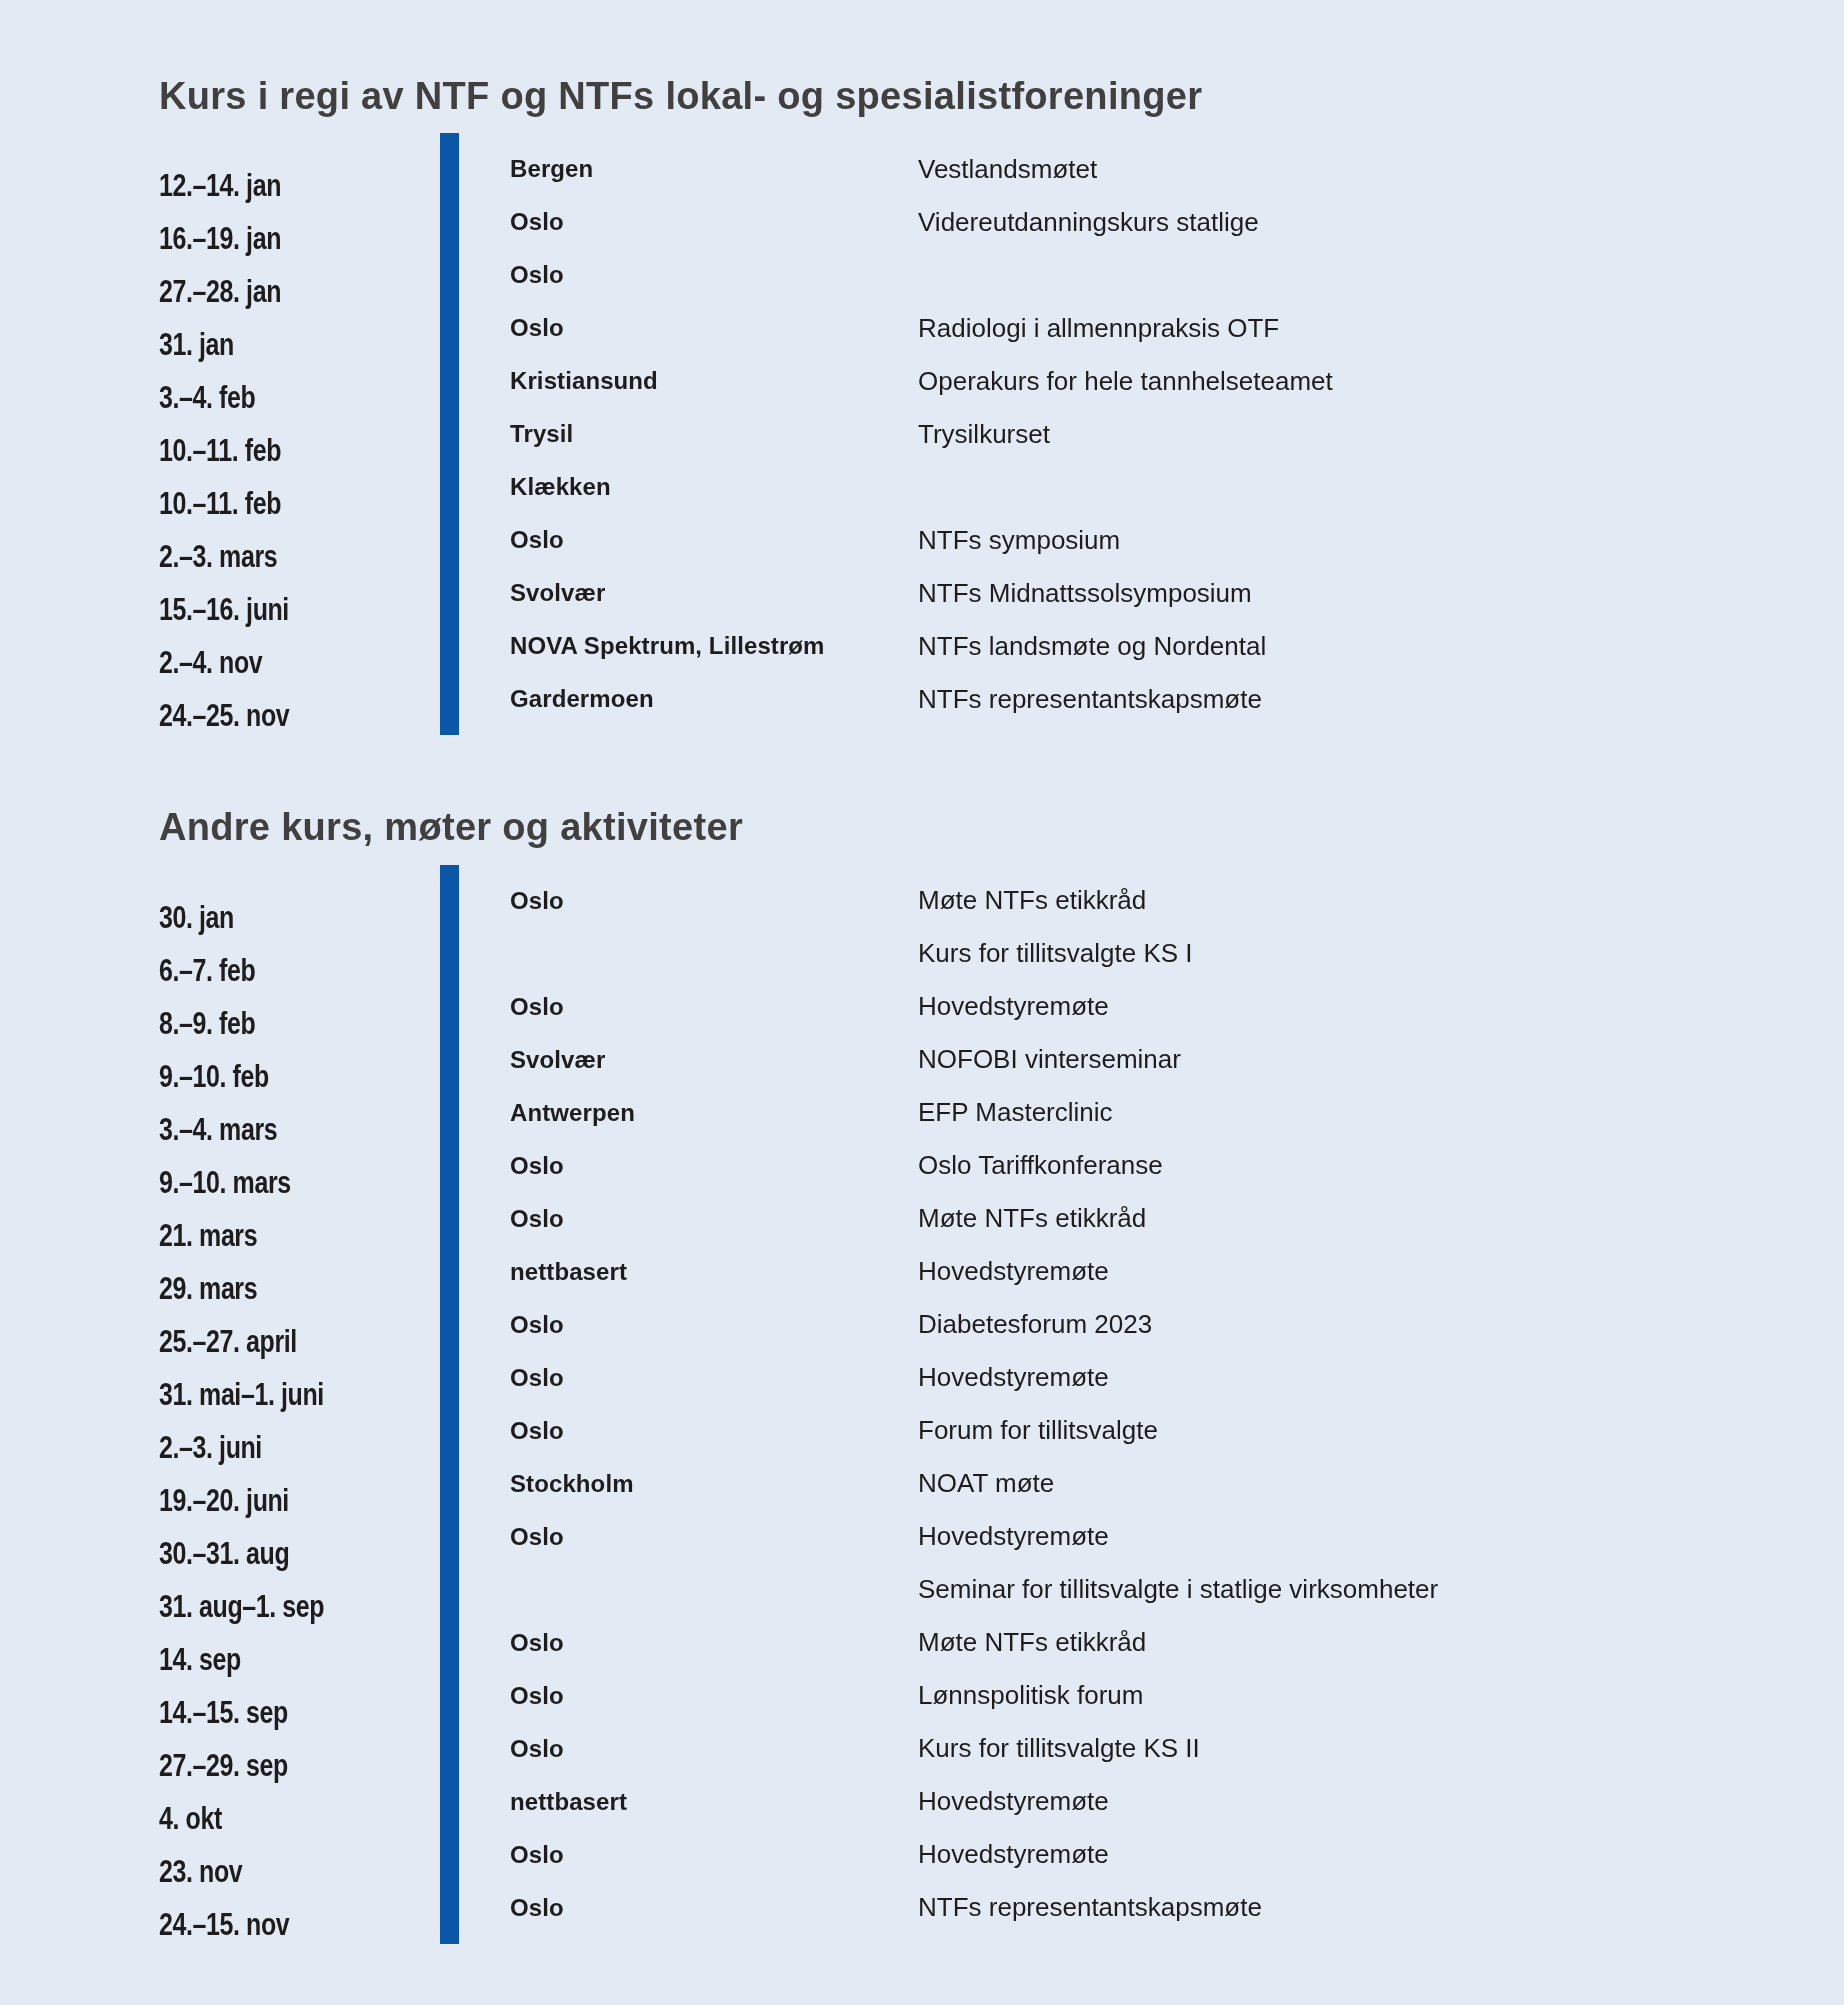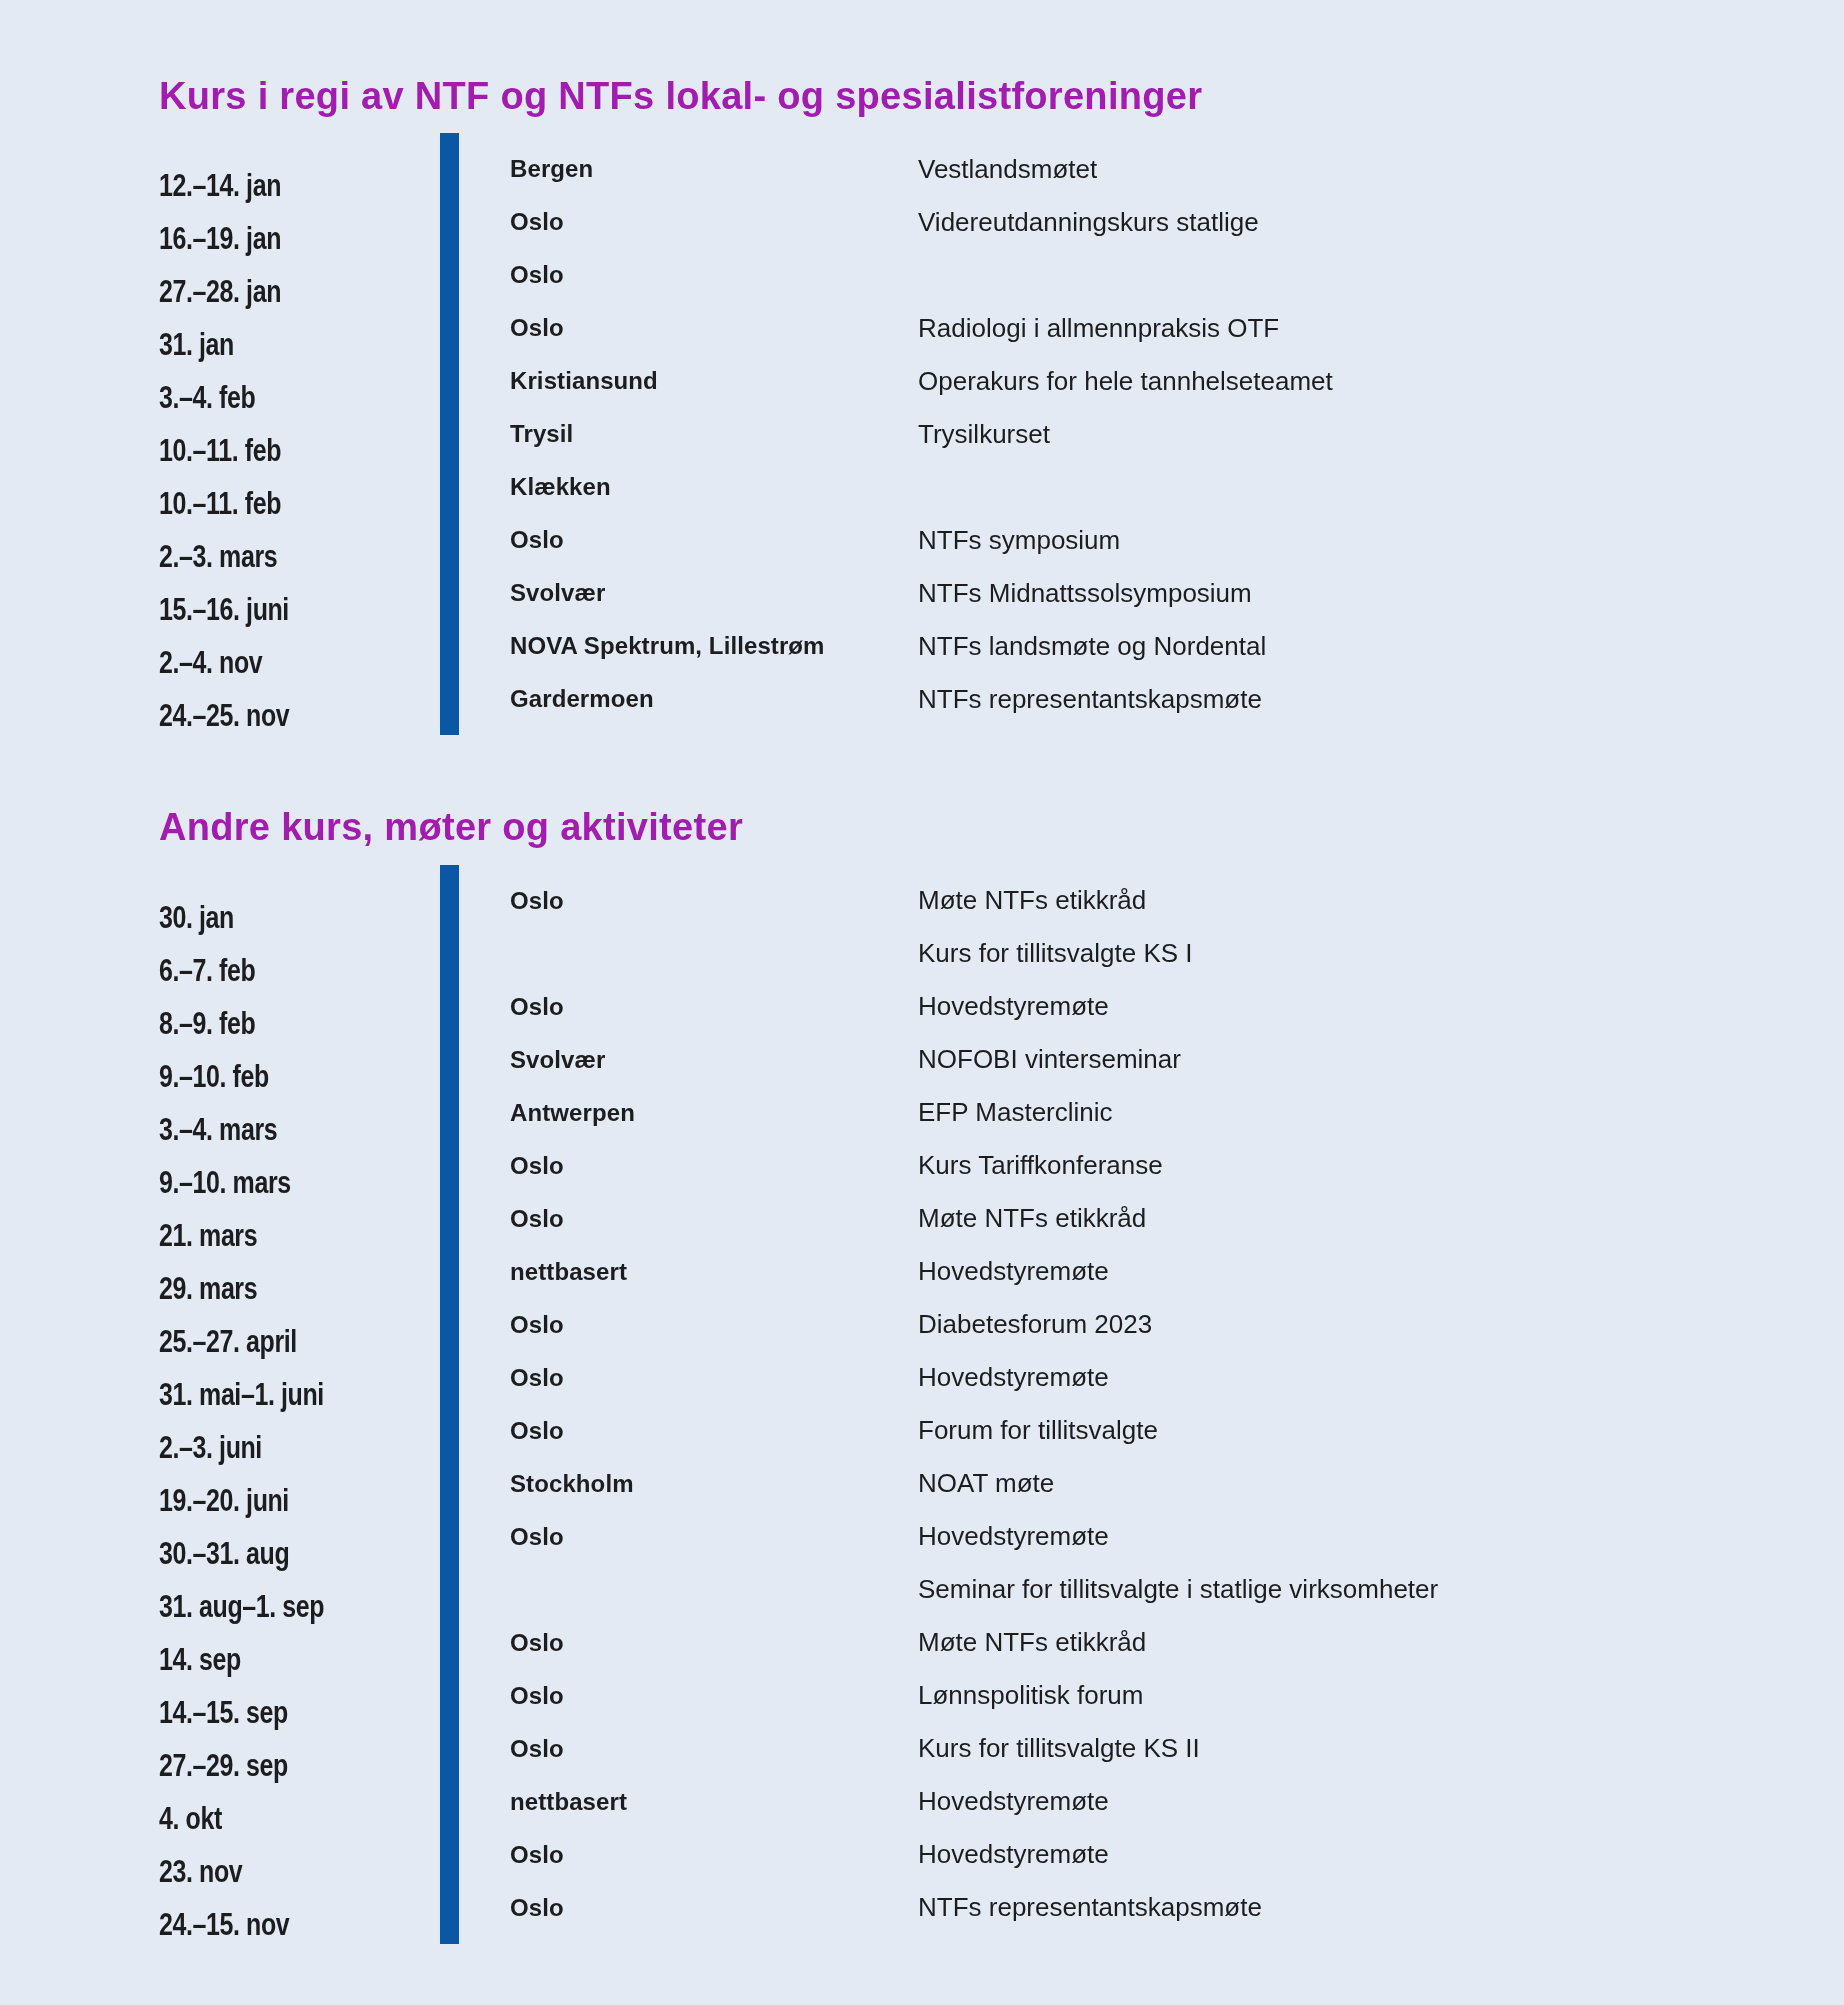--- a/index.html
+++ b/index.html
@@ -19,21 +19,21 @@
     width: 1845px;
     height: 2006px;
     padding: 75px 58px 0 159px;
   }
   .section-title {
     margin: 0;
     font-size: 38px;
     line-height: 42px;
     font-weight: 700;
     letter-spacing: 0.3px;
-    color: #a21caf;
+    color: #404040;
   }
   .events-table {
     position: relative;
     margin-top: 16.3px;
     padding: 9.6px 0;
   }
   .accent-bar {
     position: absolute;
     left: 281px;
     top: 0;
@@ -167,21 +167,21 @@
             <div class="cell cell-event"><span>NOFOBI vinterseminar</span></div>
           </div>
           <div class="row">
             <div class="cell cell-date"><span>3.–4. mars</span></div>
             <div class="cell cell-location"><span>Antwerpen</span></div>
             <div class="cell cell-event"><span>EFP Masterclinic</span></div>
           </div>
           <div class="row">
             <div class="cell cell-date"><span>9.–10. mars</span></div>
             <div class="cell cell-location"><span>Oslo</span></div>
-            <div class="cell cell-event"><span>Kurs Tariffkonferanse</span></div>
+            <div class="cell cell-event"><span>Oslo Tariffkonferanse</span></div>
           </div>
           <div class="row">
             <div class="cell cell-date"><span>21. mars</span></div>
             <div class="cell cell-location"><span>Oslo</span></div>
             <div class="cell cell-event"><span>Møte NTFs etikkråd</span></div>
           </div>
           <div class="row">
             <div class="cell cell-date"><span>29. mars</span></div>
             <div class="cell cell-location"><span>nettbasert</span></div>
             <div class="cell cell-event"><span>Hovedstyremøte</span></div>

